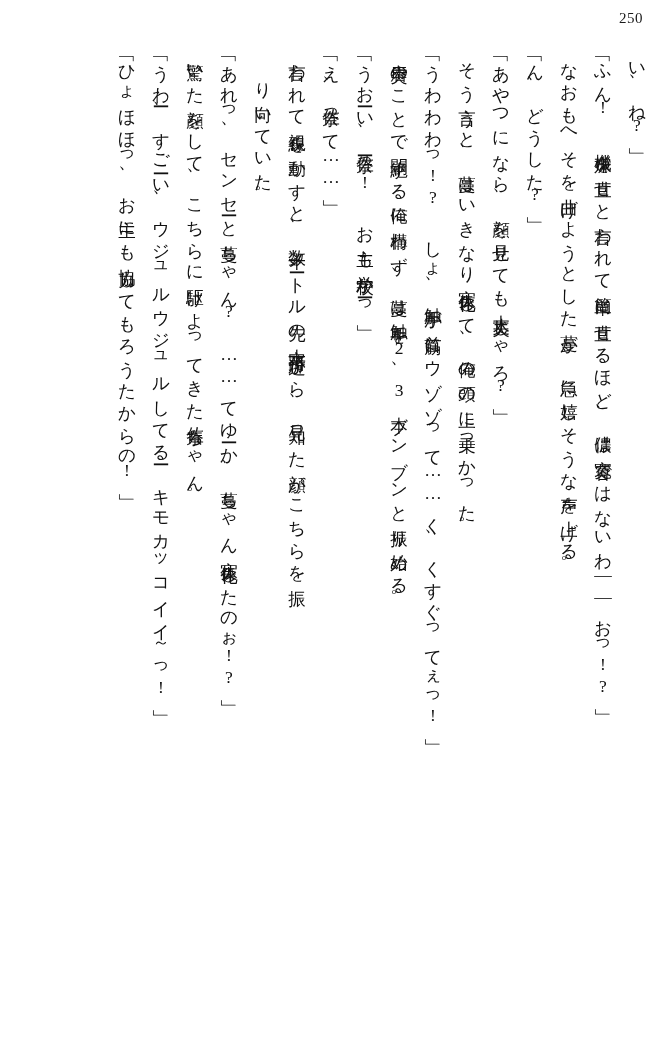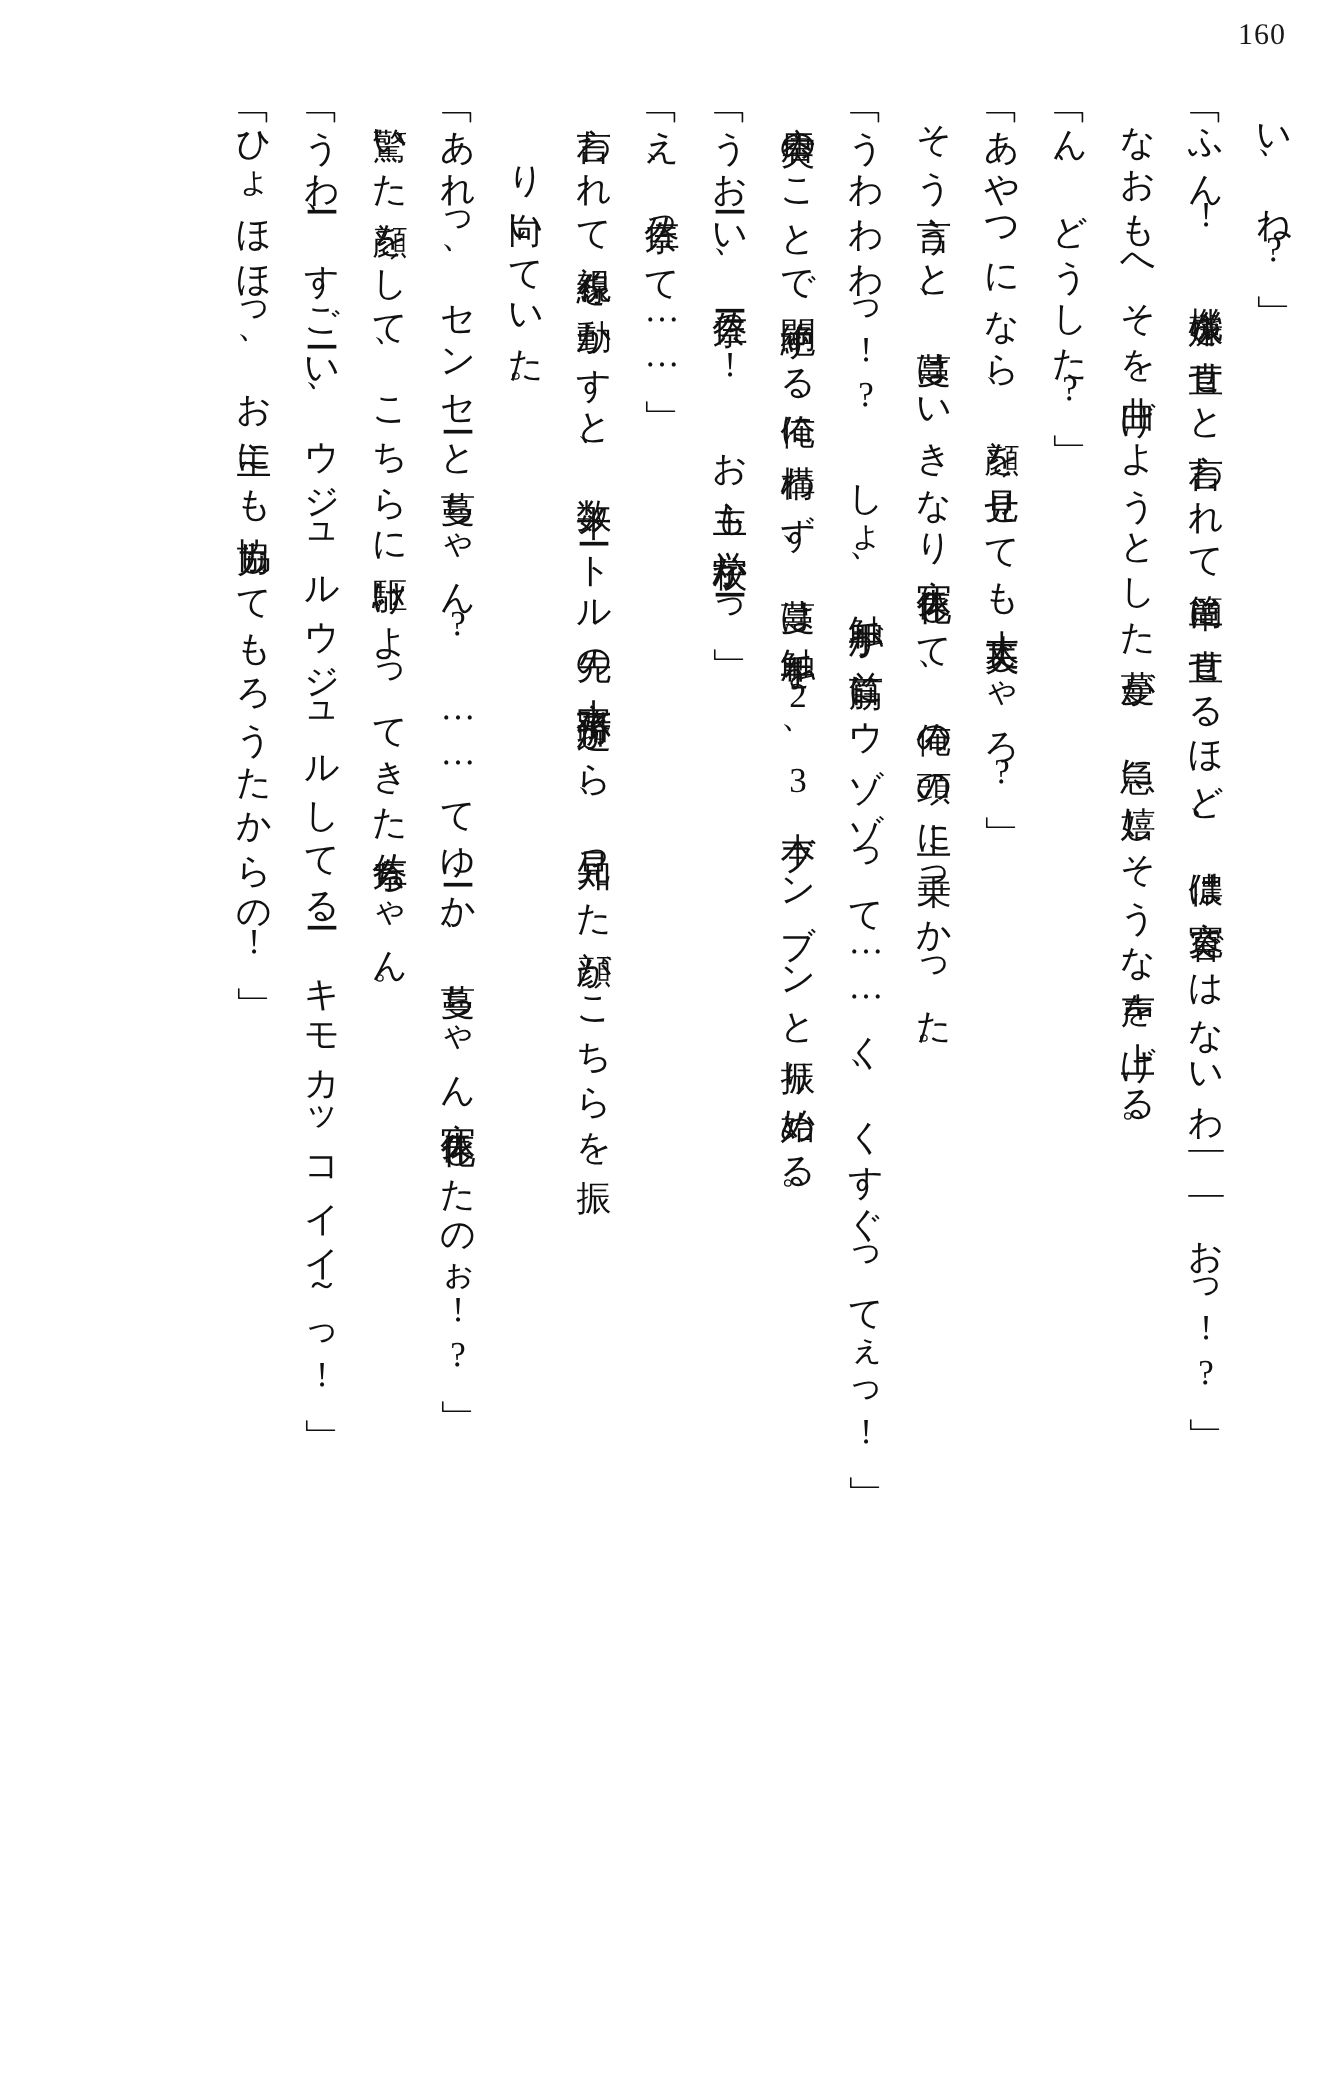--- a/index.html
+++ b/index.html
@@ -56,21 +56,21 @@
     padding-top: 0px;
   }
   
   .indent1 { padding-top: 20px; }
 </style>
 </head>
 <body>
 
 <div class="page">
 
-  <div class="page-number">160</div>
+  <div class="page-number">250</div>
 
   <div class="body-text">
     <div class="vline">い、ね?」</div>
     <div class="vline">「ふん!　機嫌を直せと言われて簡単に直せるほど、儂は寛容ではないわ――おっ!?」</div>
     <div class="vline">なおもへそを曲げようとした蔓が、急に嬉しそうな声を上げる。</div>
     <div class="vline">「ん、どうした?」</div>
     <div class="vline">「あやつになら、顔を見せても大丈夫じゃろ?」</div>
     <div class="vline">そう言うと、蔓はいきなり実体化して、俺の頭の上に乗っかった。</div>
     <div class="vline">「うわわわっ!?　しょ、触手が首筋にウゾゾって……く、くすぐってぇっ!」</div>
     <div class="vline">唐突のことで悶絶する俺に構わず、蔓は触手を2、3本ブンブンと振り始める。</div>

